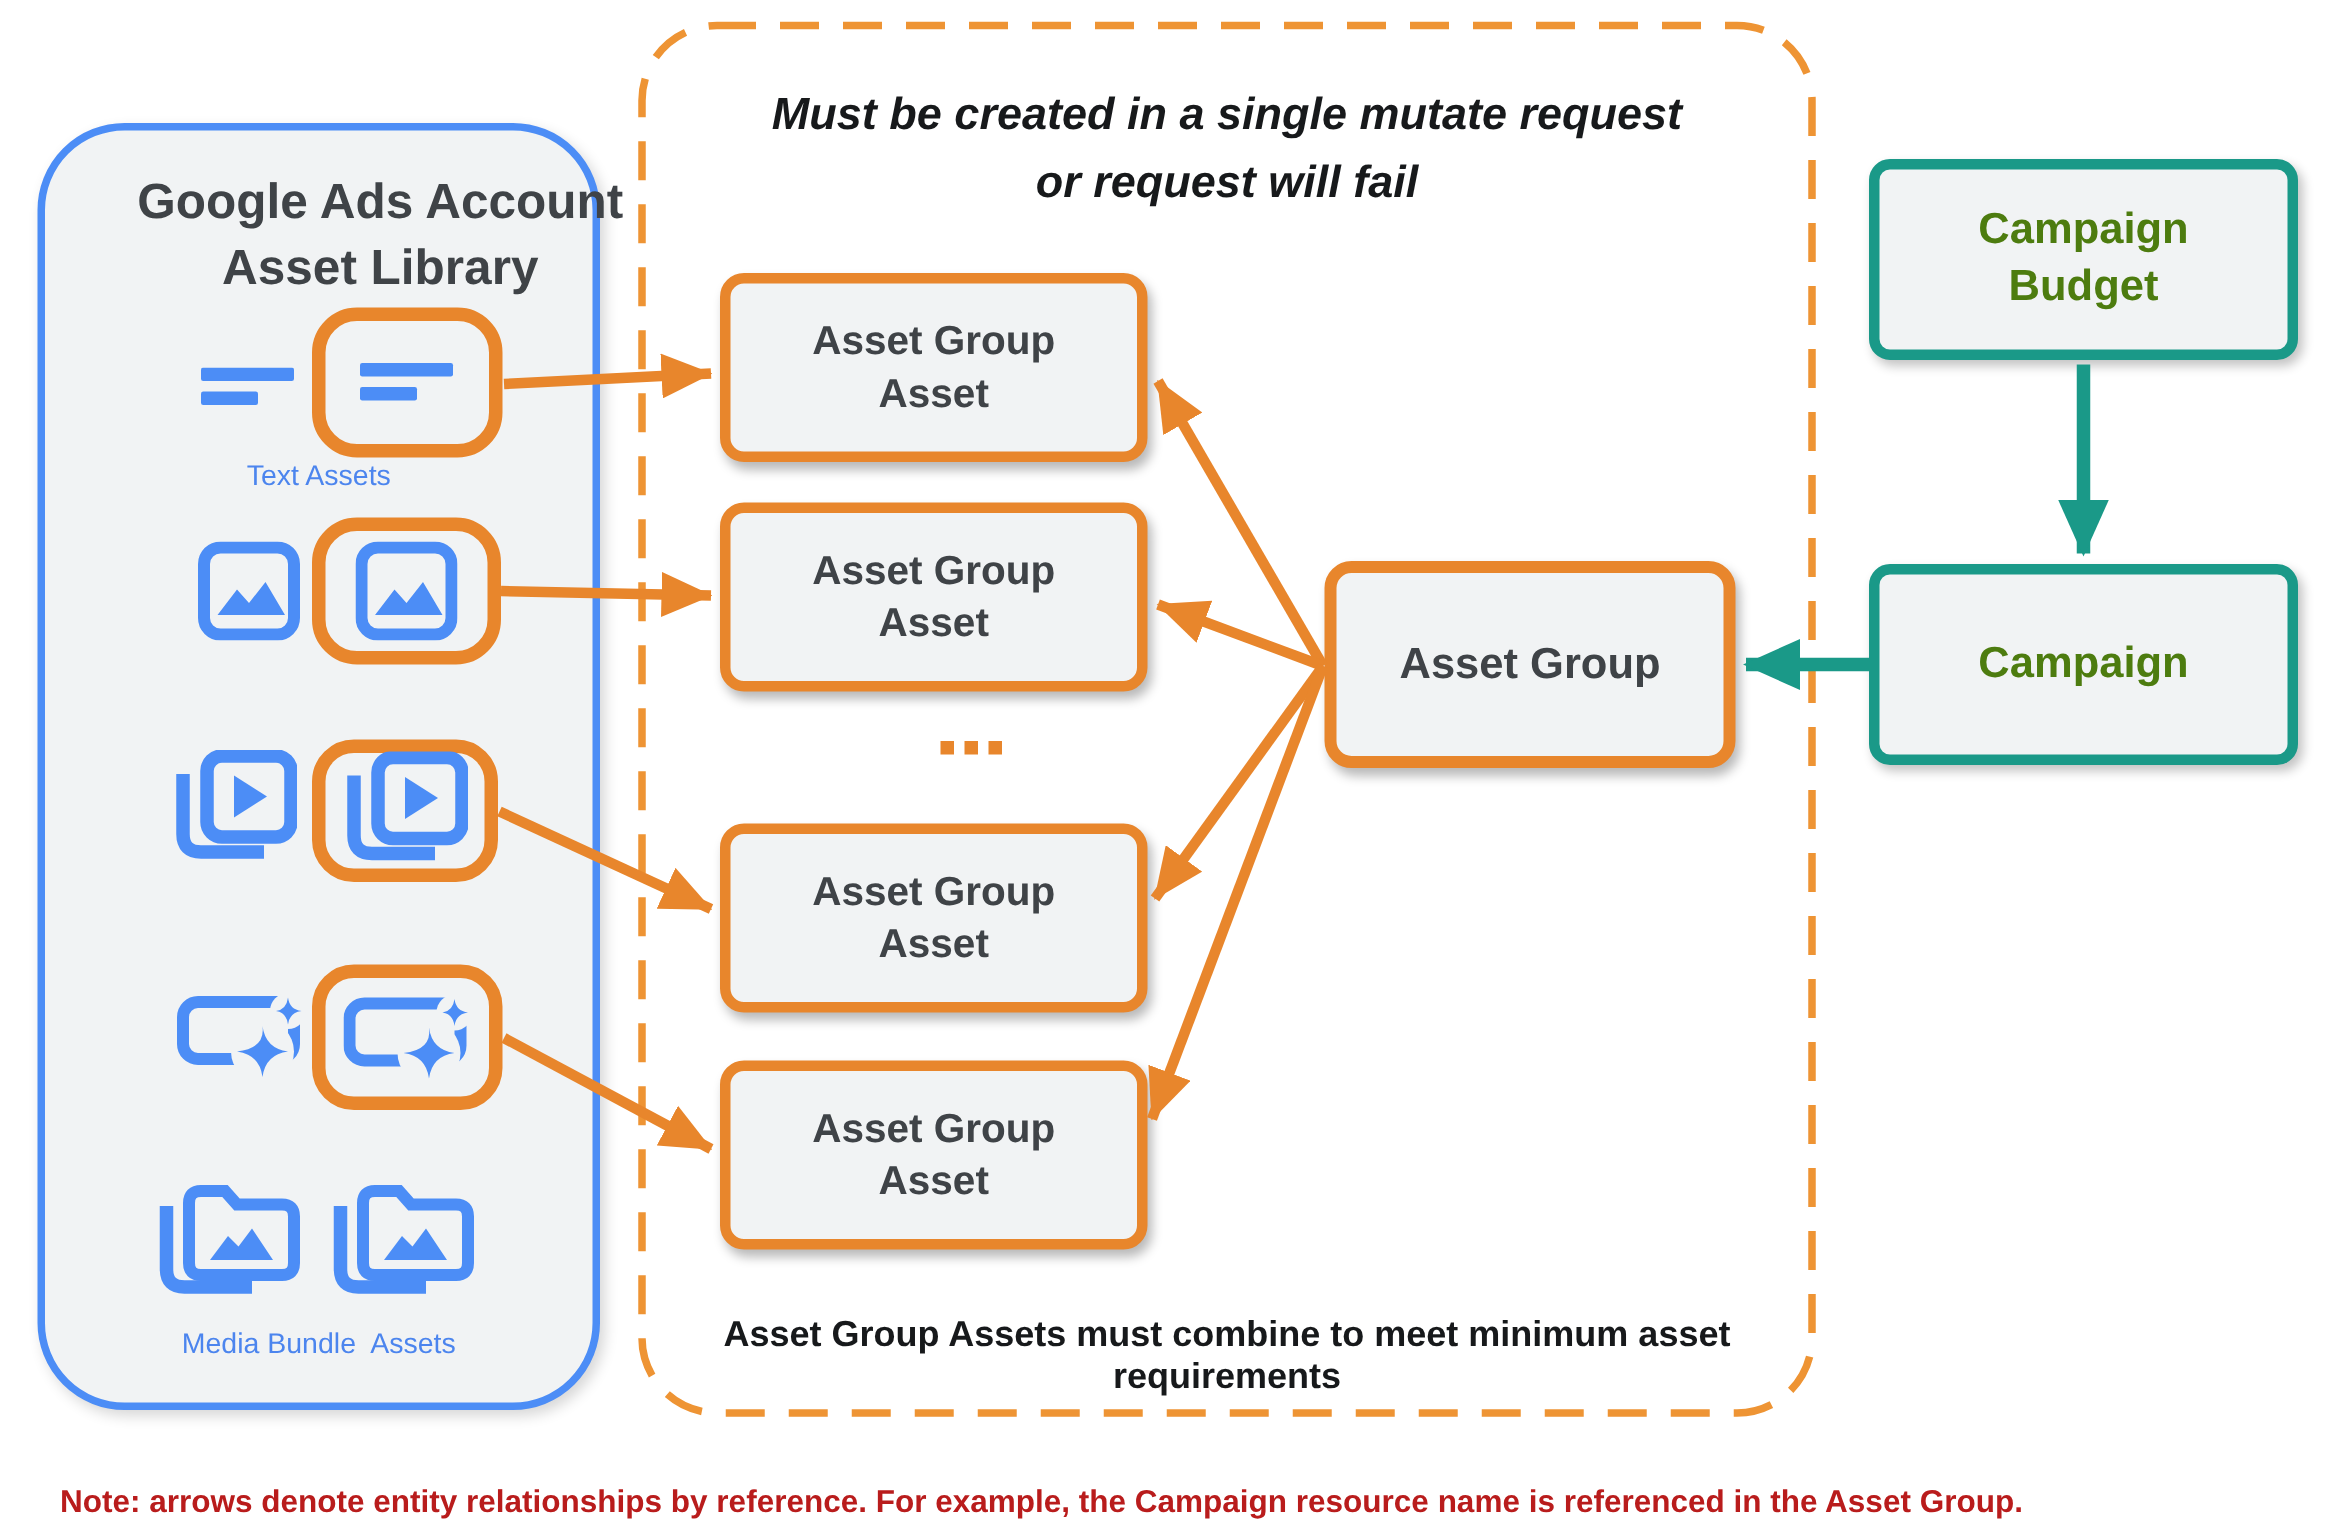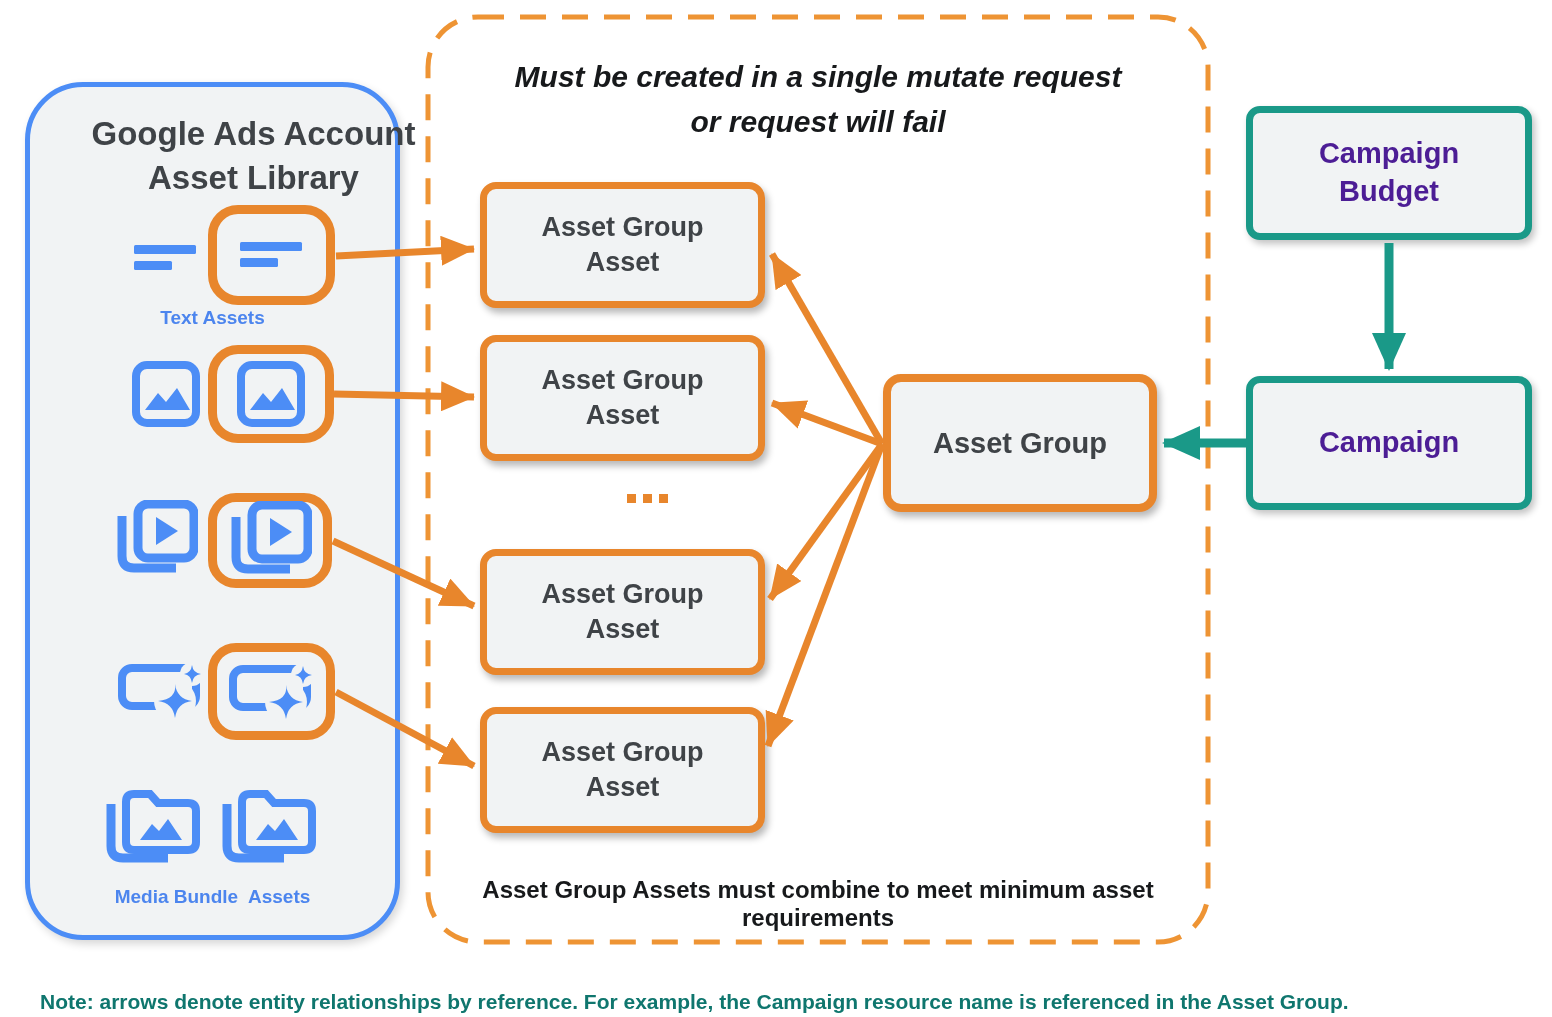--- a/index.html
+++ b/index.html
@@ -14,21 +14,21 @@
     left:25px;top:82px;width:375px;height:858px;box-sizing:border-box;
     background:#F1F3F4;border:5px solid #4C8DF6;border-radius:58px;
     box-shadow:3px 4px 9px rgba(0,0,0,0.16);z-index:1;
   }
   #library-title{
     left:25px;top:112px;width:375px;text-align:center;z-index:2;
     font-size:33px;font-weight:700;color:#3F4347;line-height:1.32;white-space:pre-line;padding-left:41px;
   }
   .asset-label{
     left:25px;width:375px;text-align:center;z-index:2;
-    font-size:19px;font-weight:700;color:#4C85EE;white-space:pre-wrap;
+    font-size:19px;font-weight:400;color:#4C85EE;white-space:pre-wrap;
   }
   .hl-box{
     box-sizing:border-box;border:9px solid #E8862C;background:transparent;z-index:2;
   }
   .icon{z-index:3;}
   
   #mutate-title{
     left:428px;top:54px;width:780px;text-align:center;z-index:2;
     font-size:30px;font-weight:700;font-style:italic;color:#17191B;
     line-height:1.5;white-space:pre-line;
@@ -52,26 +52,26 @@
   #mutate-footer{
     left:428px;top:876px;width:780px;text-align:center;z-index:2;
     font-size:24px;font-weight:700;color:#17191B;
   }
   
   .teal-box{
     left:1246px;width:286px;height:134px;box-sizing:border-box;z-index:2;
     background:#F1F3F4;border:7px solid #1A9988;border-radius:14px;
     box-shadow:3px 4px 7px rgba(0,0,0,0.24);
     display:flex;align-items:center;justify-content:center;text-align:center;
-    font-size:29px;font-weight:700;color:#4c1d95;line-height:1.3;white-space:pre-line;
+    font-size:29px;font-weight:700;color:#4d7c0f;line-height:1.3;white-space:pre-line;
   }
   
   #note{
     left:40px;top:990px;width:1480px;z-index:2;
-    font-size:21px;font-weight:700;color:#0f766e;
+    font-size:21px;font-weight:700;color:#b91c1c;
   }
   .layer{left:0;top:0;width:1552px;height:1017px;pointer-events:none;}
 </style>
 </head>
 <body>
 
 <div id="canvas">
 
   <svg class="abs layer" style="z-index:0" viewBox="0 0 1552 1017">
     <rect x="428" y="17" width="780" height="925" rx="50" fill="#FFFFFF" stroke="#EE9434" stroke-width="5" stroke-dasharray="26 16"></rect>

